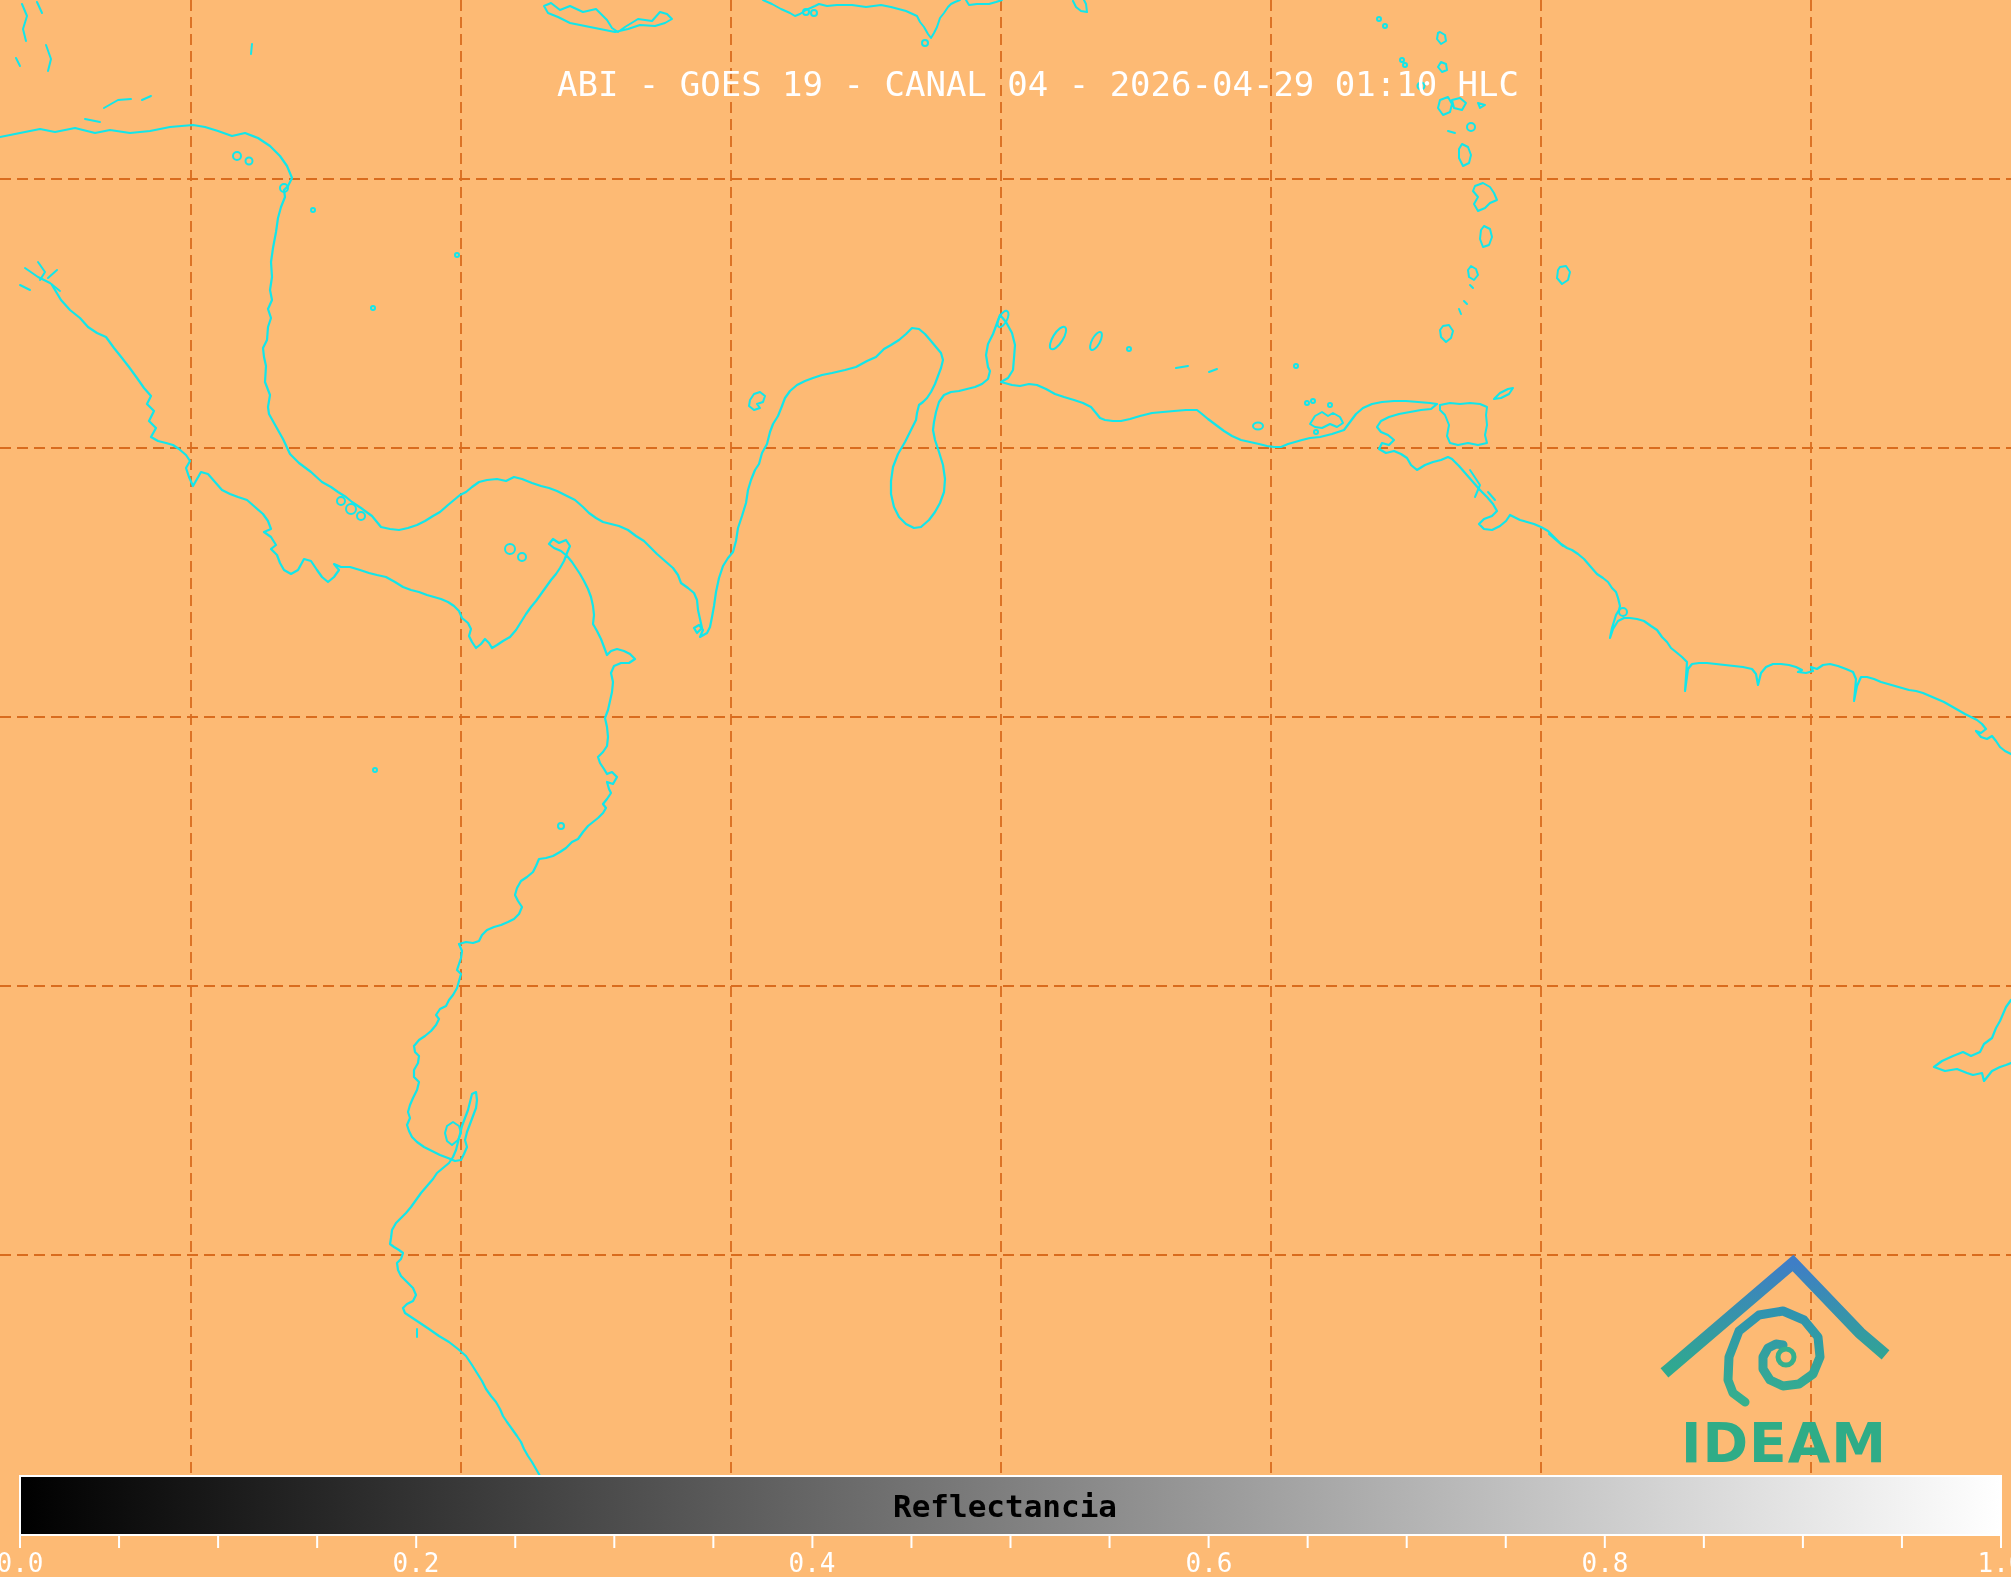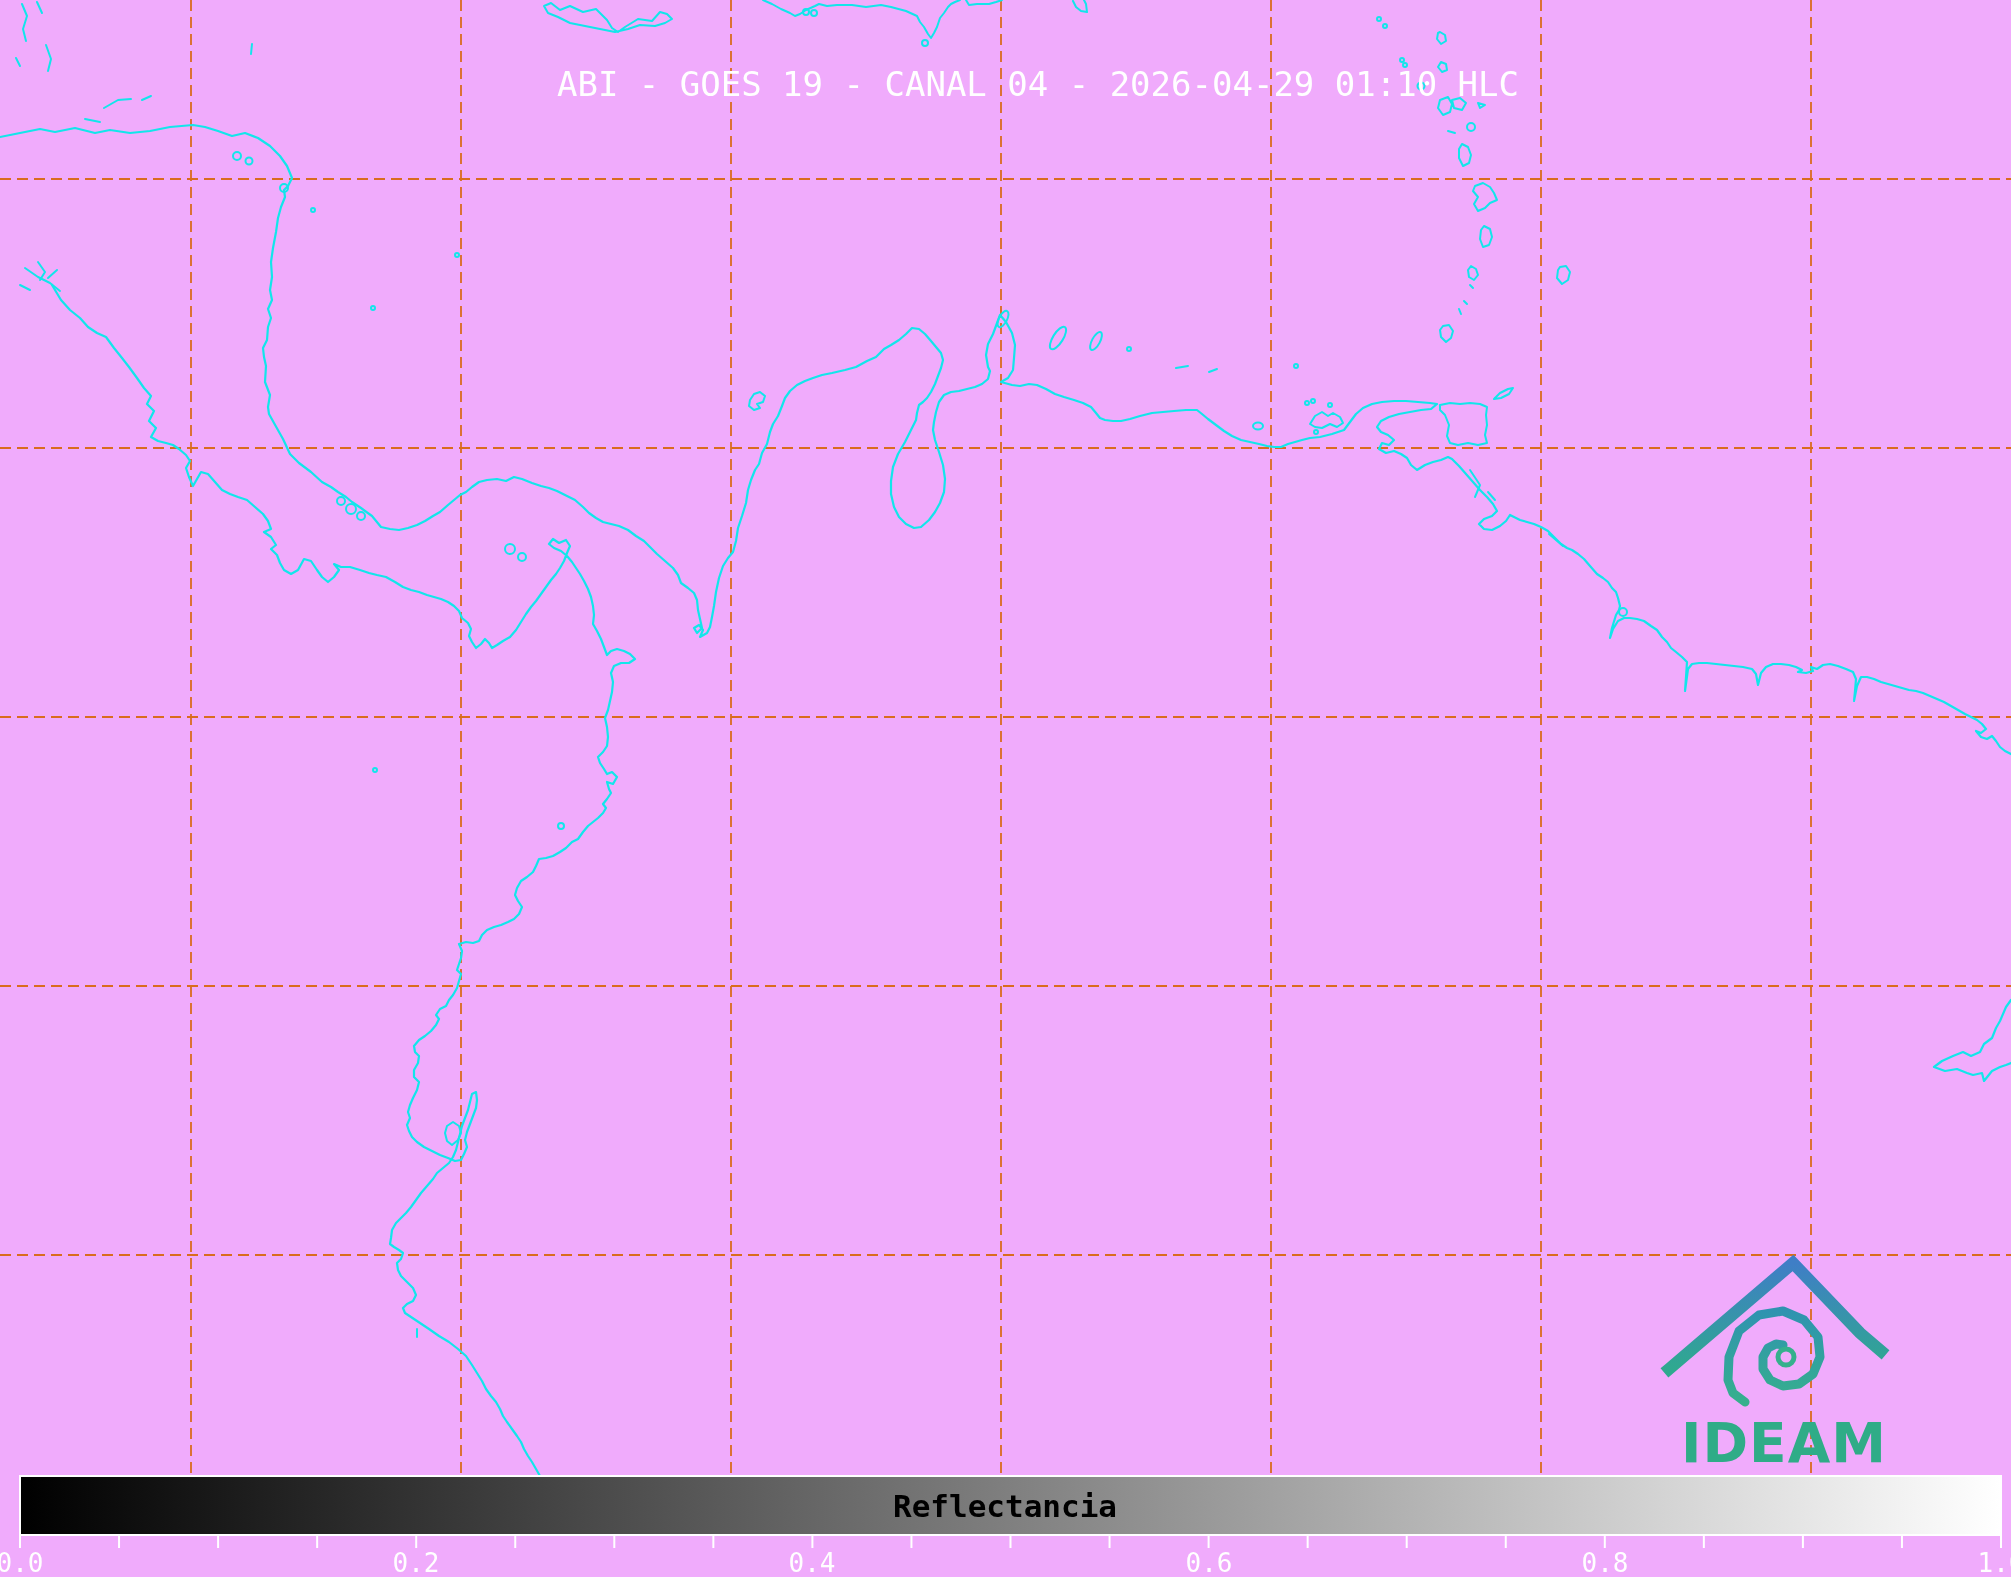--- a/index.html
+++ b/index.html
@@ -1,16 +1,16 @@
 <!DOCTYPE html>
 <html style="--coast: #12e6ea; --grid: #d96c1e; --logogreen: #2fac87;"><head>
 <meta charset="utf-8">
 <style>
   html,body{margin:0;padding:0;background:#000;}
-  #page{position:relative;width:2011px;height:1577px;background:#f0abfc;overflow:hidden;}
+  #page{position:relative;width:2011px;height:1577px;background:#fdba74;overflow:hidden;}
   svg{position:absolute;left:0;top:0;}
   text{font-family:"DejaVu Sans Mono",monospace;}
   .coast{fill:none;stroke:var(--coast);stroke-width:2.2;stroke-linejoin:round;stroke-linecap:round;}
   .isl{fill:none;stroke:var(--coast);stroke-width:2;stroke-linejoin:round;stroke-linecap:round;}
   .grid{stroke:var(--grid);stroke-width:1.8;stroke-dasharray:11 6;fill:none;}
   .tickline{stroke:#fff;stroke-width:2;}
   .ticklabel{fill:#fff;font-size:26px;}
   .title{fill:#fff;font-size:34px;}
   .cblabel{fill:#000;font-size:31px;font-weight:bold;}
   .ideamtext{fill:var(--logogreen);font-size:55px;font-weight:bold;font-family:"DejaVu Sans",sans-serif;letter-spacing:1px;}

